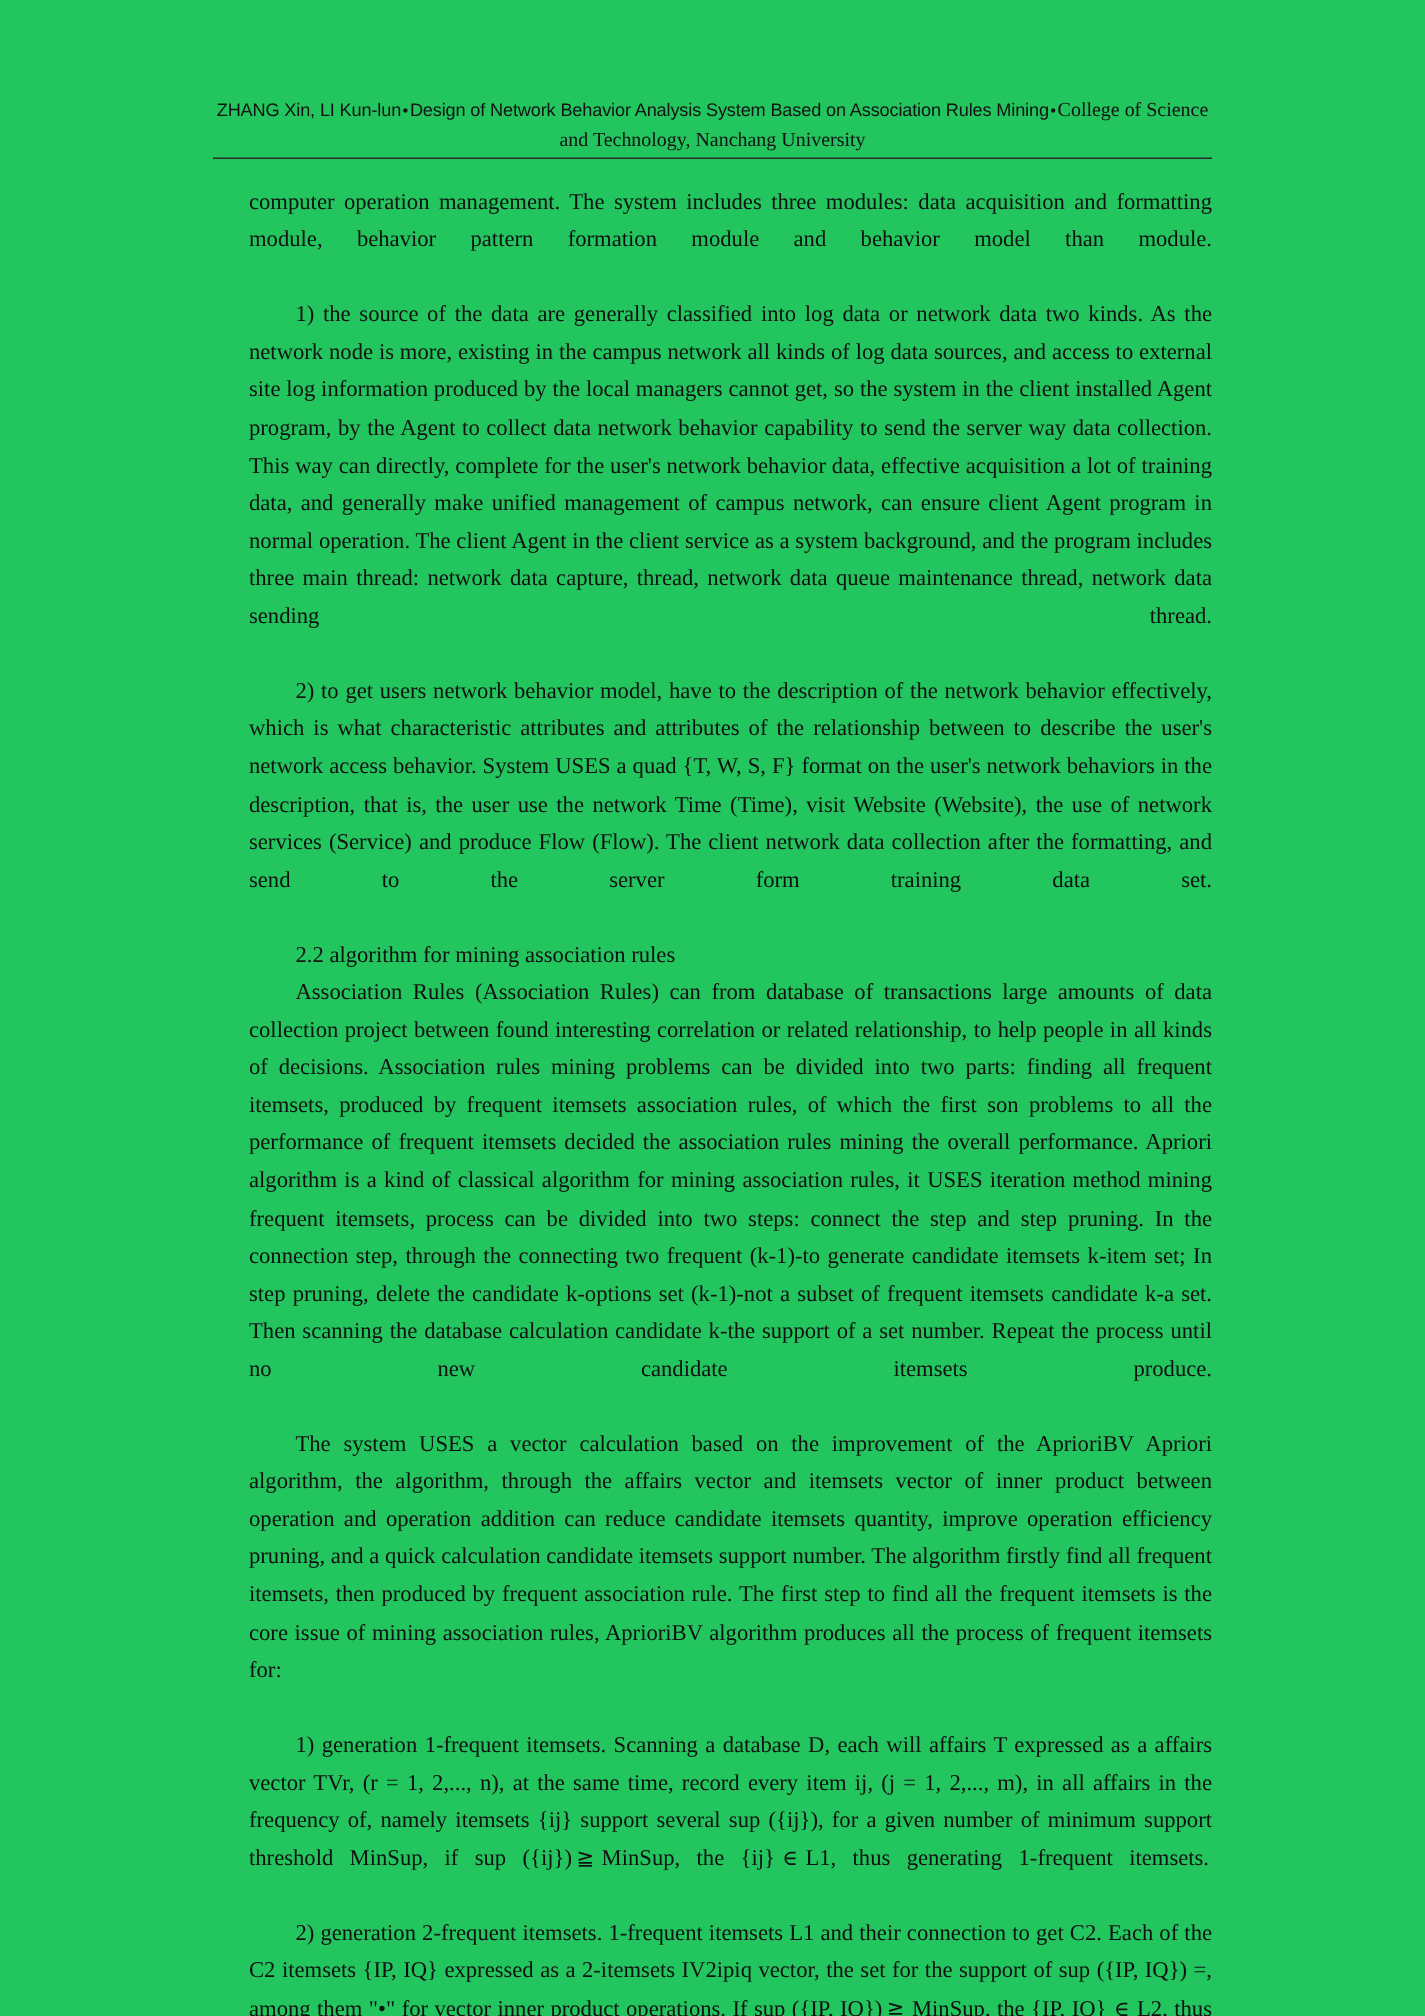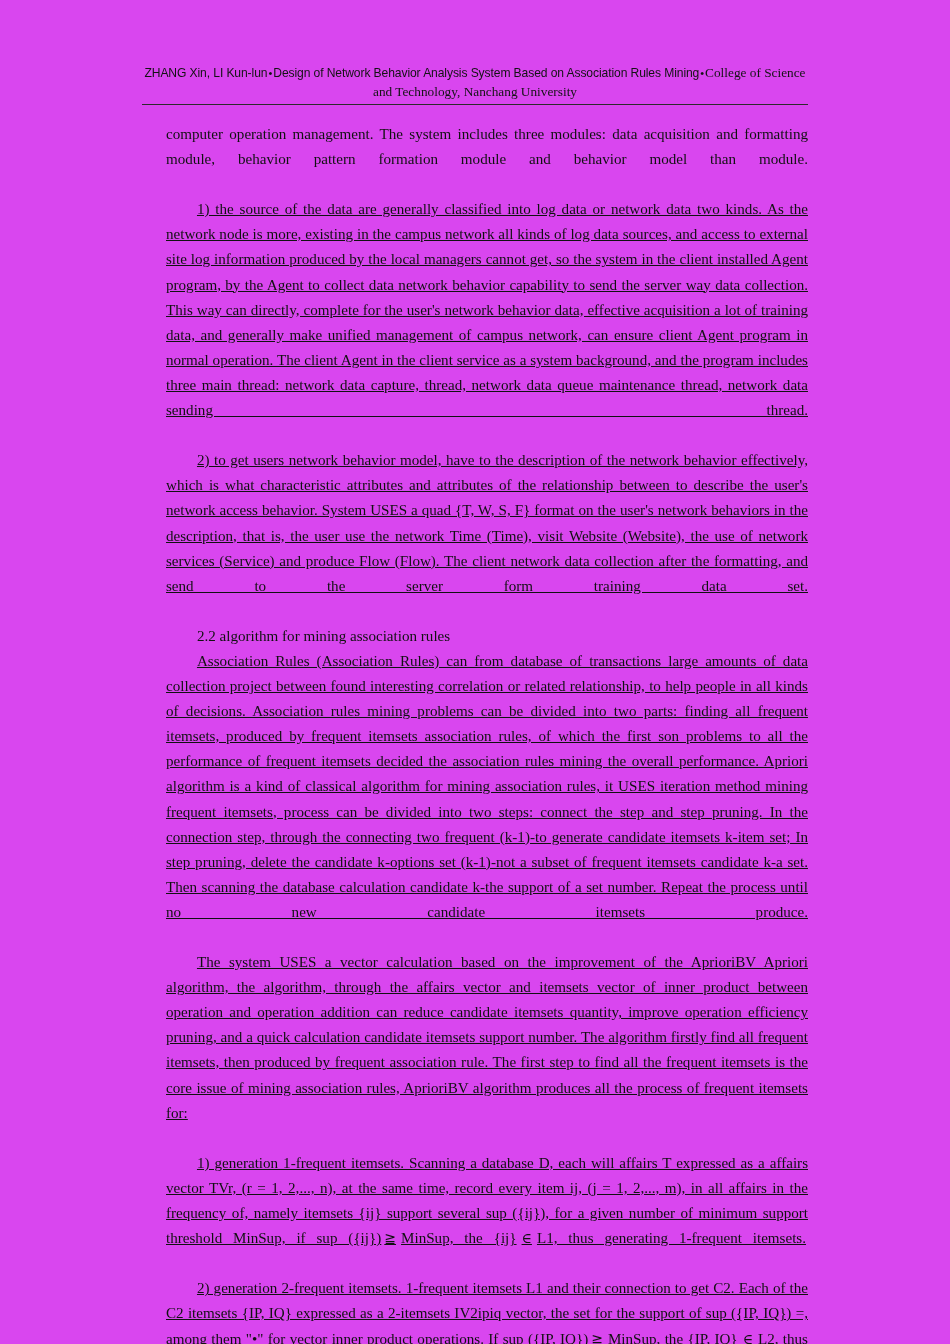--- a/index.html
+++ b/index.html
@@ -14,21 +14,21 @@
     color: #000000;
     -webkit-font-smoothing: antialiased;
   }
 
   .page {
     position: relative;
     width: 950px;
     height: 1344px;
     box-sizing: border-box;
     padding: 0;
-    background: #d946ef;
+    background: #22c55e;
   }
 
   .content {
     position: absolute;
     left: 142px;
     top: 64px;
     width: 666px;
   }
 
   
@@ -66,21 +66,20 @@
     margin: 0;
     padding: 0;
     font-size: 15.1px;
     line-height: 25.1px;
     text-align: justify;
     text-justify: inter-word;
     color: #111111;
   }
   p.para.indent {
     text-indent: 2.05em;
-    text-decoration: underline;
   }
   p.para.noindent {
     text-indent: 0;
   }
   p.heading {
     margin: 0;
     padding: 0;
     font-size: 15.1px;
     line-height: 25.1px;
     text-align: left;

